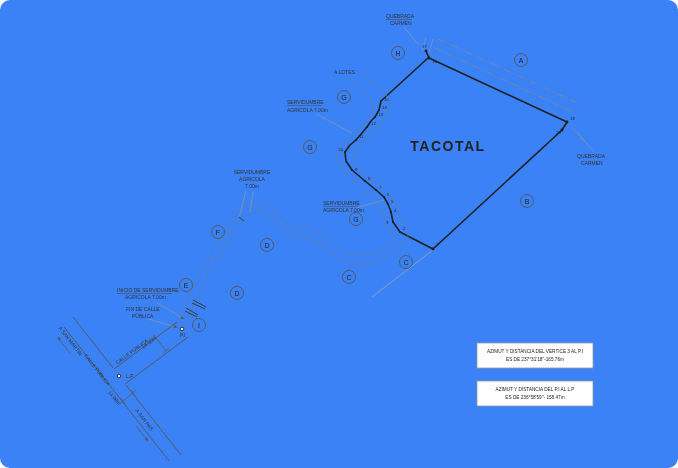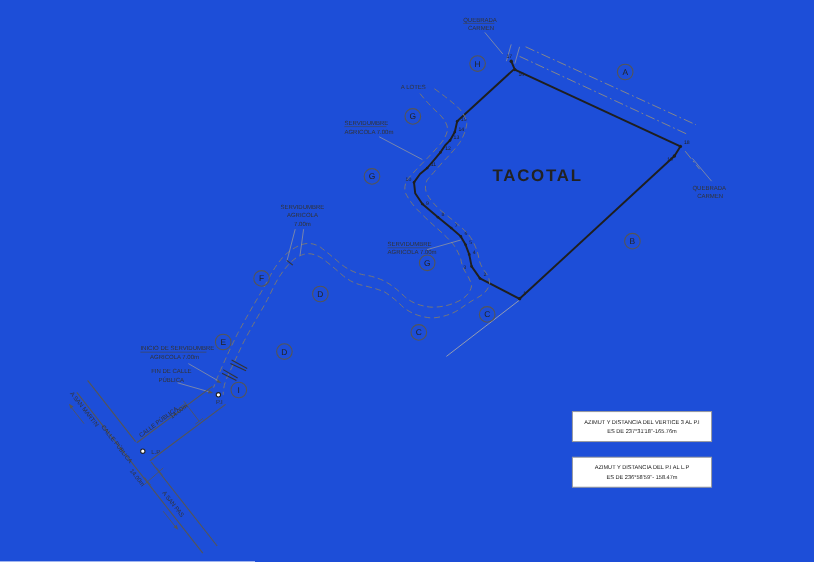--- a/index.html
+++ b/index.html
@@ -1,16 +1,16 @@
 <!DOCTYPE html>
 <html><head>
 <meta charset="utf-8">
 <style>
   html,body{margin:0;padding:0;background:#ffffff;}
-  .stage{width:678px;height:468px;position:relative;background:#1d4ed8;overflow:hidden;}
+  .stage{width:678px;height:468px;position:relative;background:#3b82f6;overflow:hidden;border-radius:10px;}
   svg{display:block;}
   svg text{font-family:"Liberation Sans","DejaVu Sans",sans-serif;}
   .lbl{font-size:5px;fill:#333;}
   .lblc{font-size:5px;fill:#333;text-anchor:middle;}
   .vn{font-size:4.3px;fill:#222;}
   .zt{font-size:7px;fill:#222;text-anchor:middle;}
   .zc{fill:none;stroke:#555;stroke-width:0.9;}
   .title{font-size:14px;font-weight:600;letter-spacing:1.5px;text-anchor:middle;fill:#222;}
   .rl{font-size:5px;fill:#333;text-anchor:middle;}
   .note{font-size:4.7px;text-anchor:middle;fill:#222;}

